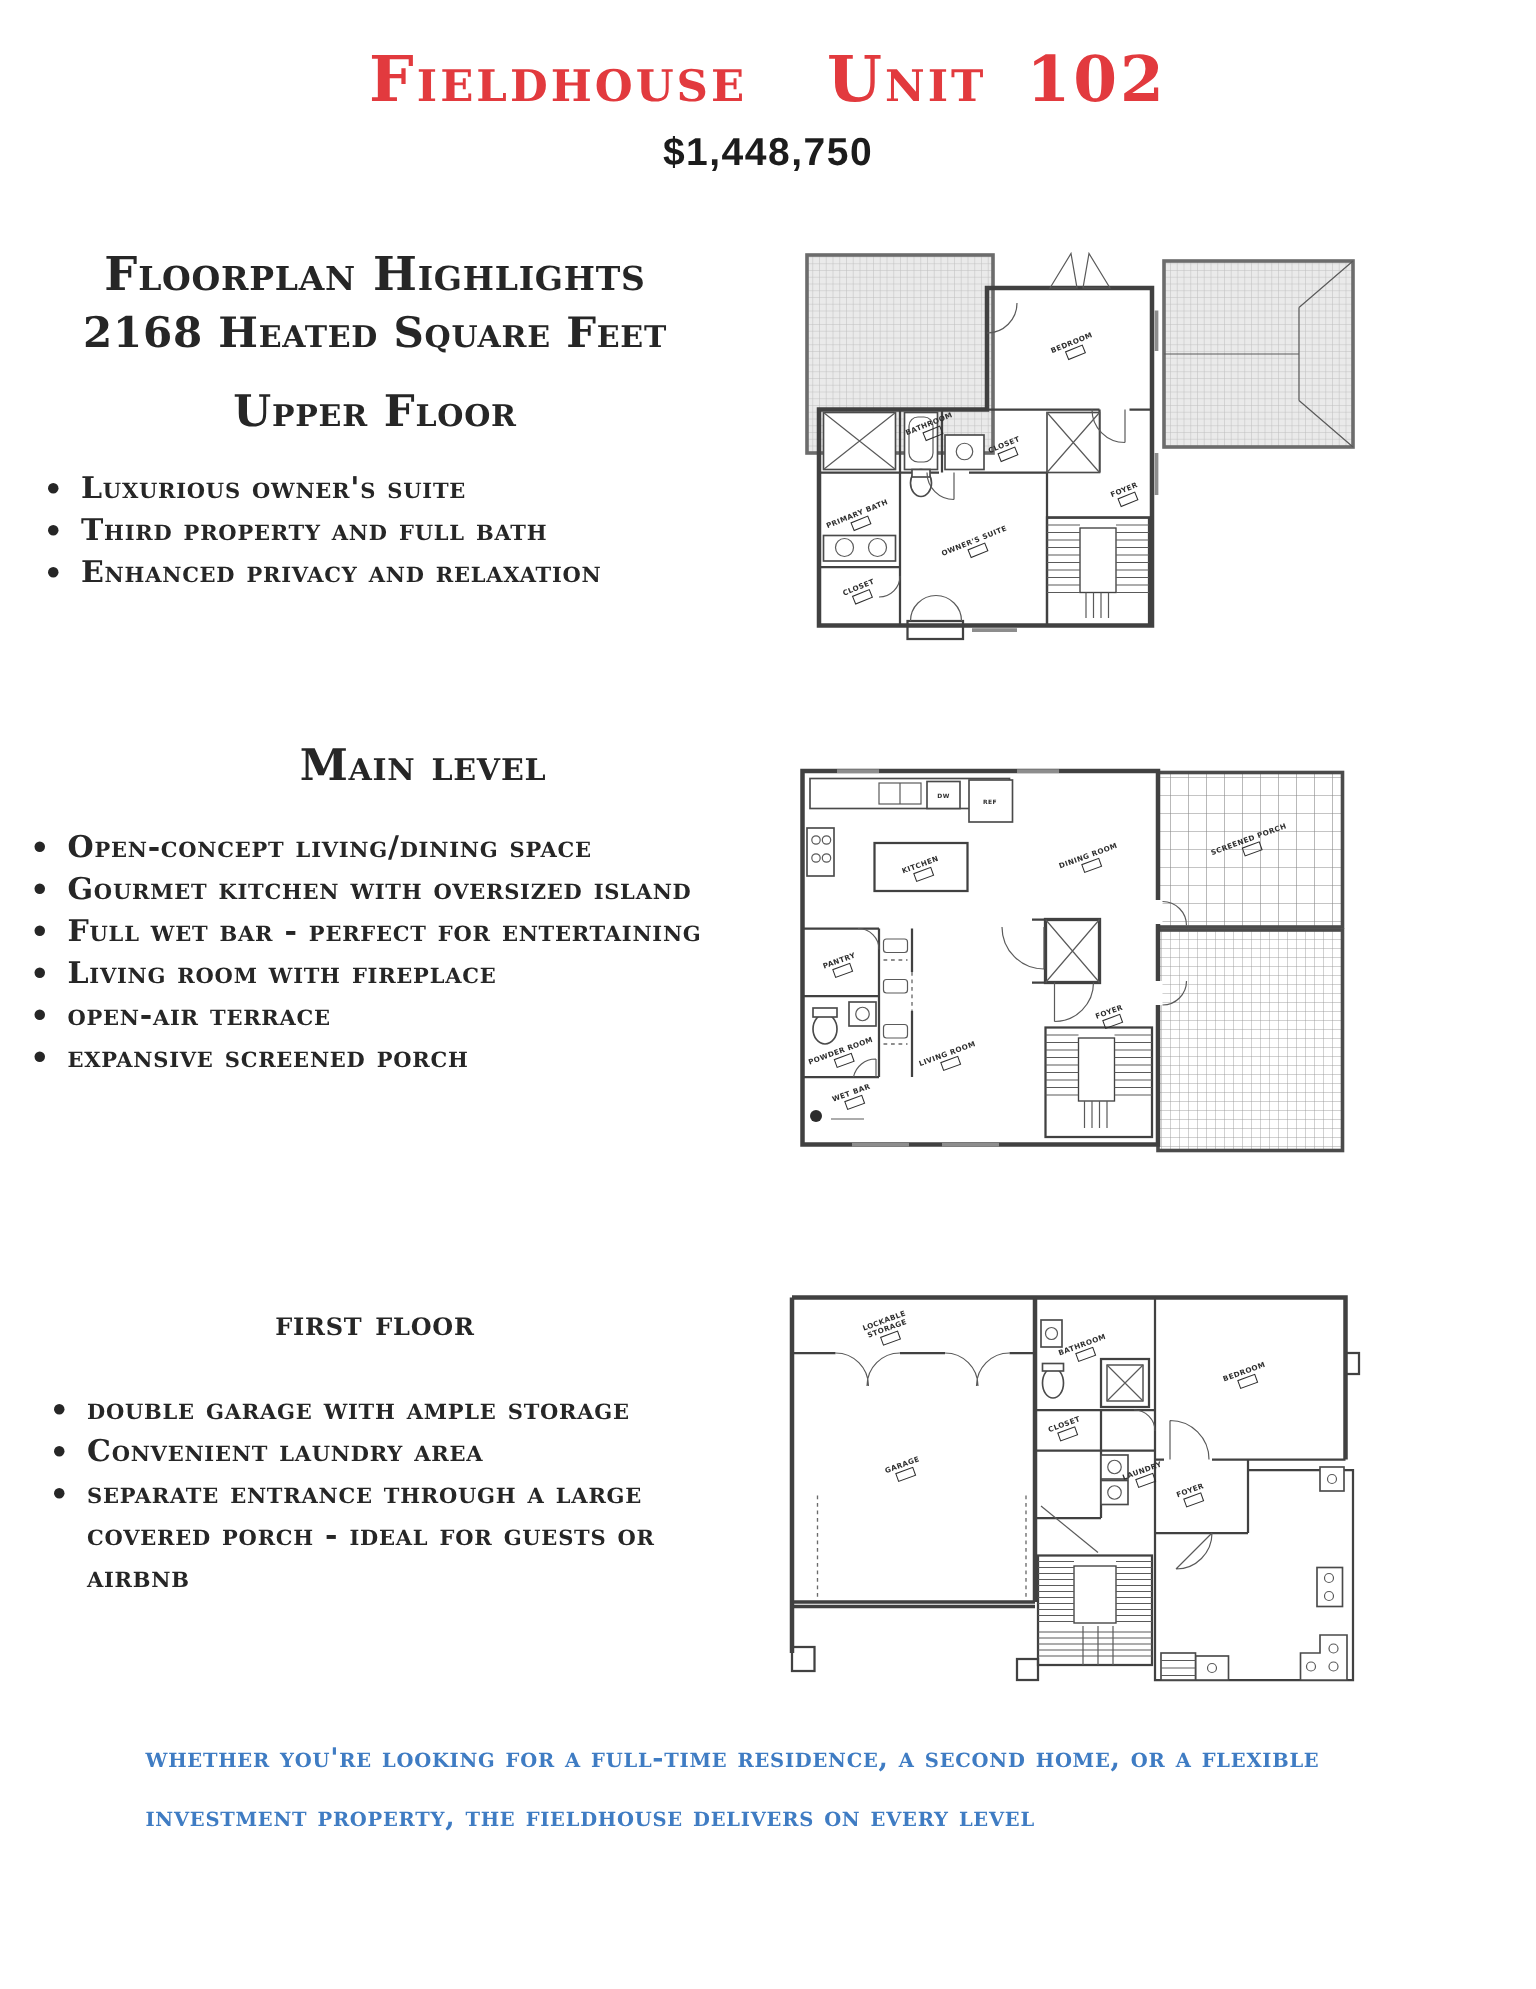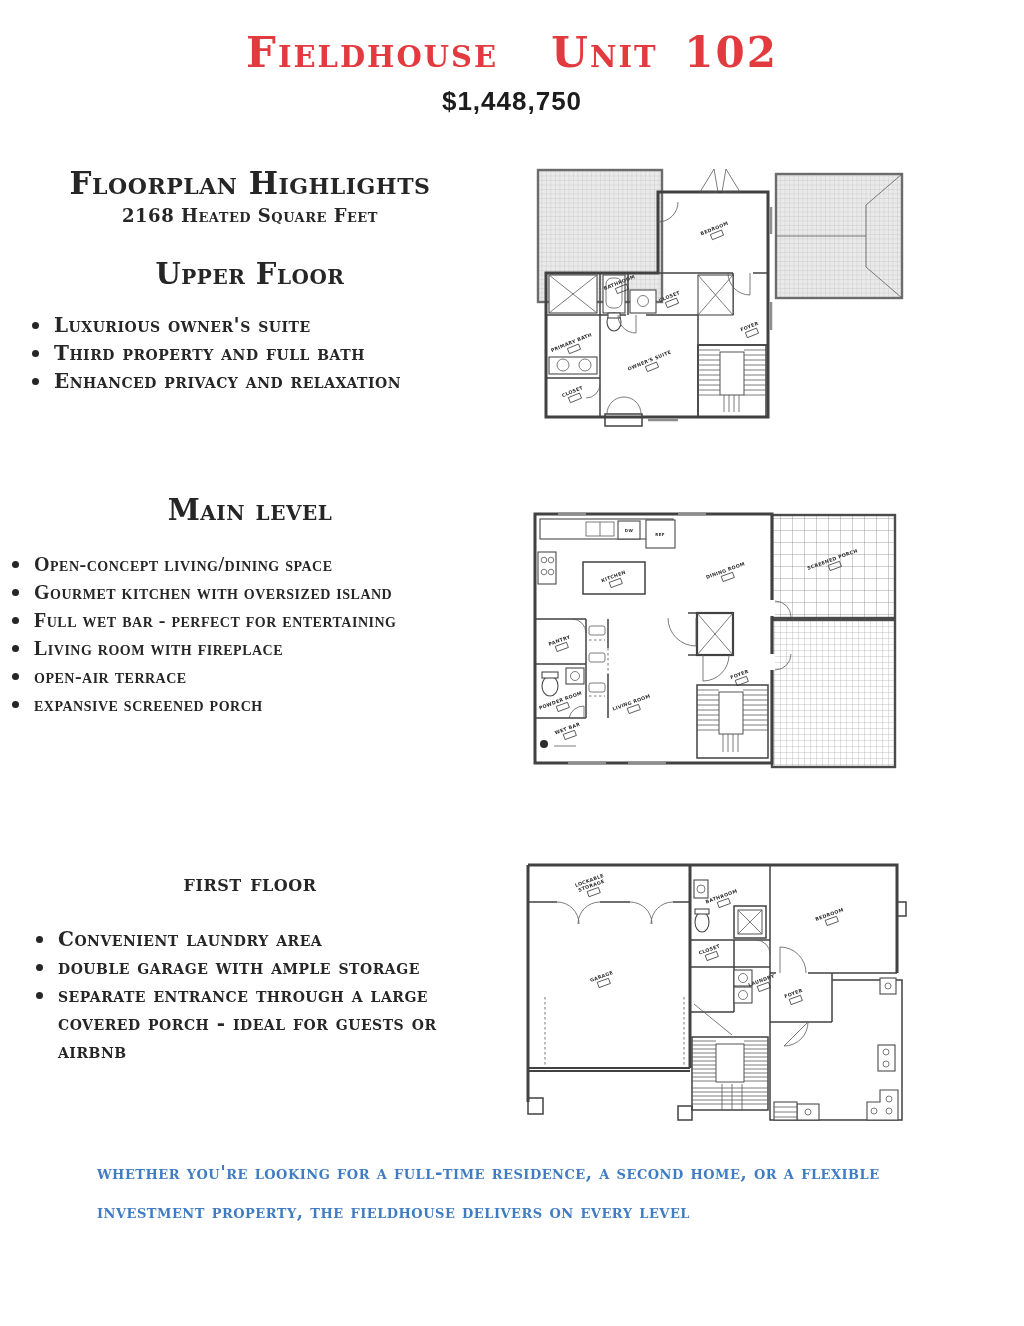--- a/index.html
+++ b/index.html
@@ -15,36 +15,36 @@
     font-size:42px;font-weight:bold;color:var(--red);
     letter-spacing:2px;word-spacing:10px;white-space:pre;
   }
   .price{
     left:0;right:0;top:86px;text-align:center;
     font-family:Liberation Sans, sans-serif;font-variant:normal;
     font-size:26px;font-weight:bold;letter-spacing:1px;color:#1c1c1c;
   }
   .colhead{left:0;width:500px;text-align:center;font-weight:bold;}
   .h-highlights{top:165px;font-size:31px;letter-spacing:0.5px;}
-  .h-sub{top:205px;font-size:18px;letter-spacing:0.5px;}
+  .h-sub{top:205px;font-size:28px;letter-spacing:0.5px;}
   .h-section{font-size:29px;letter-spacing:0.5px;}
   .h-upper{top:257px;}
-  .h-main{top:493px;}
+  .h-main{top:493px;padding-left:32px;}
   .h-first{top:869px;font-size:23px;}
   ul.blist{margin:0;padding:0;list-style:none;font-weight:bold;}
   ul.blist li{
     position:relative;padding-left:26px;margin:0;
     font-size:20px;line-height:28px;letter-spacing:0.5px;
   }
   ul.blist li::before{
     content:"";position:absolute;left:4px;top:11px;width:7px;height:7px;
     border-radius:50%;background:var(--ink);
   }
   .upper-list{left:28px;top:311px;width:452px;}
-  .main-list{left:8px;top:550px;width:478px;font-family:Liberation Serif, serif;}
+  .main-list{left:19px;top:550px;width:478px;}
   .main-list li{line-height:27px;text-align:justify;}
   .first-list{left:32px;top:925px;width:450px;}
   .first-list li{line-height:27px;}
   .footer{
     left:97px;top:1153px;width:850px;
     font-size:18px;font-weight:bold;color:var(--blue);
     line-height:39px;letter-spacing:0.5px;
   }
   .plan{position:absolute;}
   
@@ -79,22 +79,22 @@
 <ul class="abs blist main-list">
   <li>Open-concept living/dining space</li>
   <li>Gourmet kitchen with oversized island</li>
   <li>Full wet bar - perfect for entertaining</li>
   <li>Living room with fireplace</li>
   <li>open-air terrace</li>
   <li>expansive screened porch</li>
 </ul>
 
 <ul class="abs blist first-list">
+  <li>double garage with ample storage</li>
   <li>Convenient laundry area</li>
-  <li>double garage with ample storage</li>
   <li>separate entrance through a large covered porch - ideal for guests or airbnb</li>
 </ul>
 
 <svg class="plan" style="left:528px;top:162px;" width="392" height="272" viewBox="0 0 392 272" xmlns="http://www.w3.org/2000/svg">
   <defs>
     <pattern id="u-hatch" width="4.5" height="4.5" patternUnits="userSpaceOnUse">
       <rect width="4.5" height="4.5" fill="#eaeaea"></rect>
       <path d="M0,0 H4.5 M0,0 V4.5" stroke="#c0c0c0" stroke-width="0.7"></path>
     </pattern>
   </defs>

